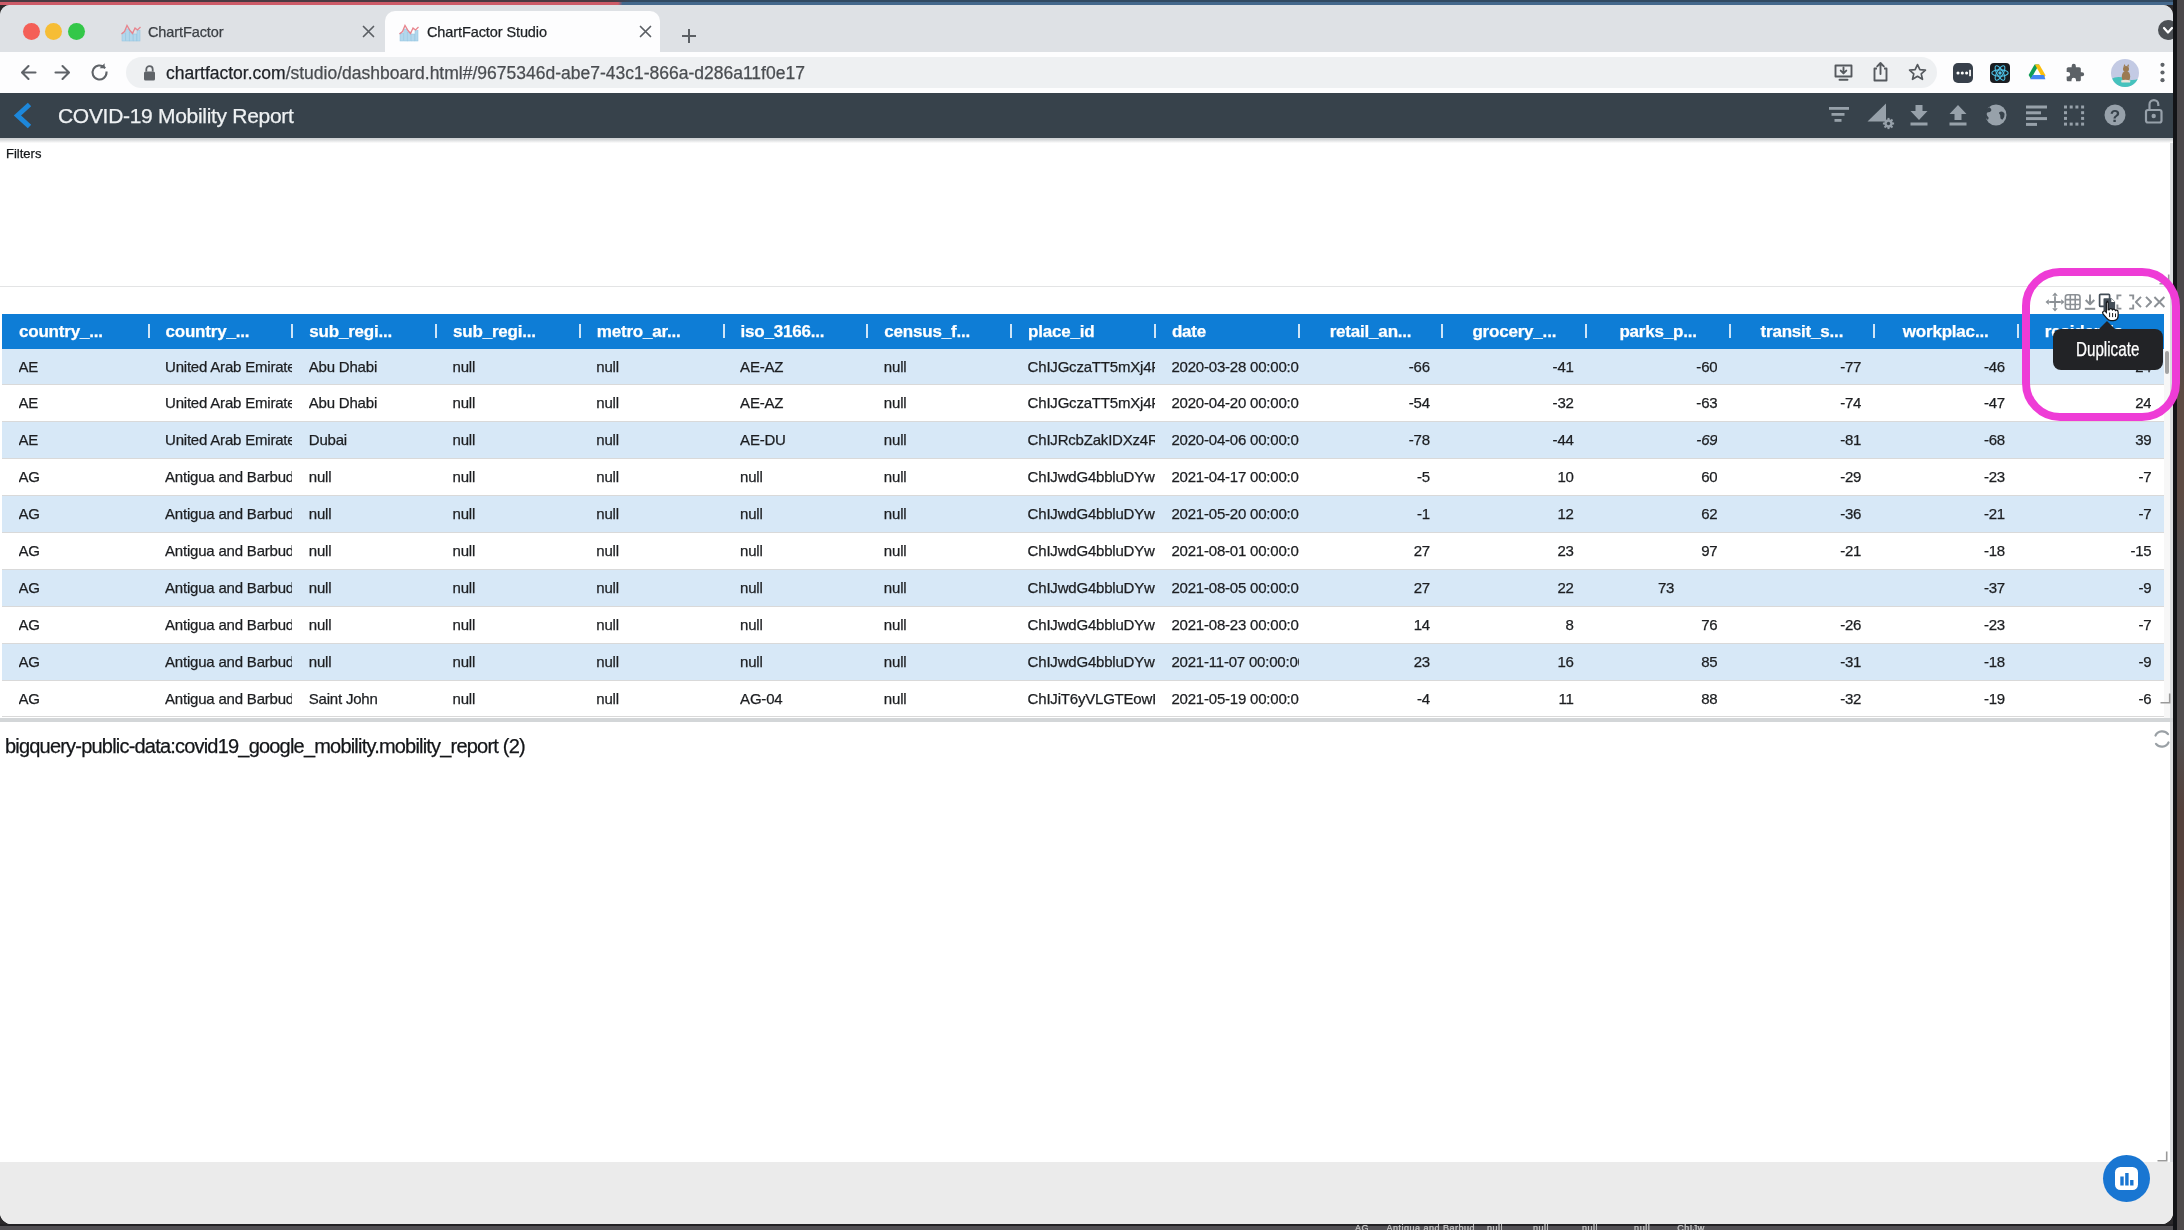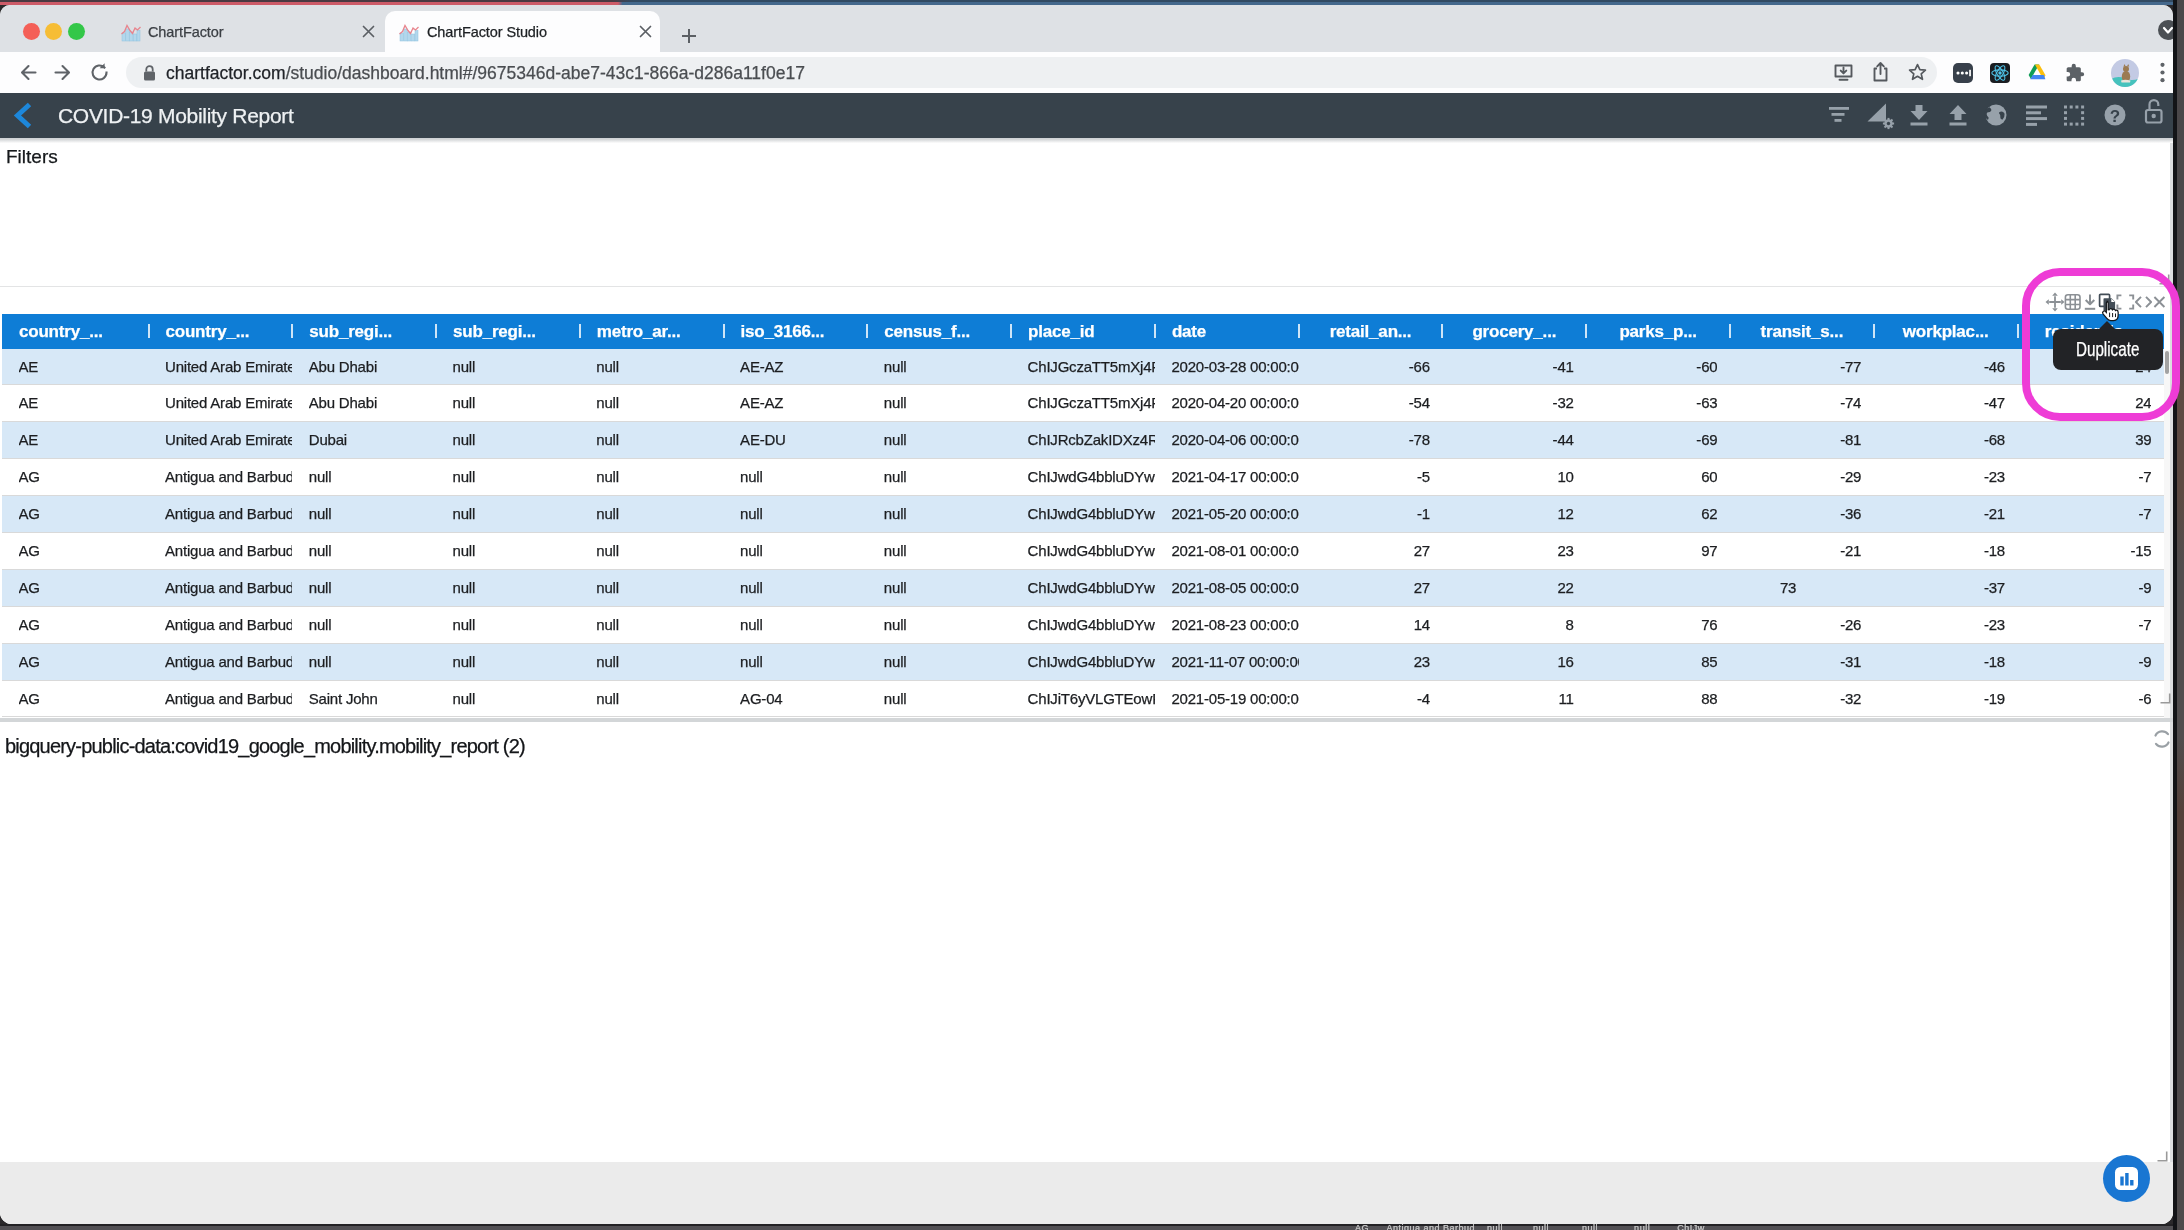--- a/index.html
+++ b/index.html
@@ -32,21 +32,21 @@
   #pill { left:126px; top:5px; width:1811px; height:31px; border-radius:15.5px; background:#eef0f2; }
   #url { left:166px; top:10.5px; font-size:17.5px; color:#202328; letter-spacing:0; white-space:pre; }
   #url span { color:#4a4d51; }
 
   
   #appbar { left:0; top:88px; width:100%; height:45px; background:#37424b; }
   #appbar-title { left:58px; top:10.5px; font-size:21px; letter-spacing:-0.3px; color:#eef1f3; }
 
   
   #content { left:0; top:133px; width:100%; height:1086px; background:#fff; border-top:1px solid #cfd2d5; }
-  #filters-label { left:6px; top:6.5px; font-size:19px; color:#15181b;text-align:right; }
+  #filters-label { left:6px; top:6.5px; font-size:13px; color:#15181b;text-align:right; }
   .sepline { left:0; width:100%; height:1px; background:#e3e4e5; }
 
   .wtitle { left:5px; font-size:20px; letter-spacing:-0.8px; color:#141619; }
 
   
   #grid { left:2px; top:174.5px; width:2162px; }
   #ghead { top:0; left:0; width:100%; height:35px; background:#0e7dd6; }
   .hc { position:absolute; top:0; height:35px; color:#fff; font-size:17px; font-weight:bold;
         letter-spacing:-0.2px; line-height:35px; white-space:nowrap; overflow:hidden; }
   .hsep { position:absolute; top:10.5px; width:2px; height:14px; background:rgba(255,255,255,.8); }
@@ -375,21 +375,21 @@
           <div class="cell" style="left:163px;width:127.26999999999998px;">United Arab Emirates</div>
           <div class="cell" style="left:306.77px;width:127.27000000000004px;">Dubai</div>
           <div class="cell" style="left:450.54px;width:127.27000000000004px;">null</div>
           <div class="cell" style="left:594.3100000000001px;width:127.26999999999998px;">null</div>
           <div class="cell" style="left:738.08px;width:127.26999999999998px;">AE-DU</div>
           <div class="cell" style="left:881.85px;width:127.2700000000001px;">null</div>
           <div class="cell" style="left:1025.6200000000001px;width:127.26999999999998px;">ChIJRcbZakIDXz4RYLEPY5VxAAQ</div>
           <div class="cell" style="left:1169.39px;width:127.26999999999998px;">2020-04-06 00:00:00 UTC</div>
           <div class="cell num" style="left:1296.66px;width:131.26999999999998px;">-78</div>
           <div class="cell num" style="left:1440.43px;width:131.26999999999998px;">-44</div>
-          <div class="cell num" style="left:1584.2px;width:131.26999999999998px;">-69</div>
+          <div class="cell num" style="left:1584.2px;width:131.26999999999998px;font-style:italic;">-69</div>
           <div class="cell num" style="left:1727.97px;width:131.2700000000002px;">-81</div>
           <div class="cell num" style="left:1871.7400000000002px;width:131.26999999999998px;">-68</div>
           <div class="cell num" style="left:2015.5100000000002px;width:133.98999999999978px;">39</div>
         </div>
         <div class="row w" style="top:145.7px;border-bottom:1px solid #d9d9d9;">
           <div class="cell" style="left:16.5px;width:130px;">AG</div>
           <div class="cell" style="left:163px;width:127.26999999999998px;">Antigua and Barbuda</div>
           <div class="cell" style="left:306.77px;width:127.27000000000004px;">null</div>
           <div class="cell" style="left:450.54px;width:127.27000000000004px;">null</div>
           <div class="cell" style="left:594.3100000000001px;width:127.26999999999998px;">null</div>
@@ -443,21 +443,21 @@
           <div class="cell" style="left:163px;width:127.26999999999998px;">Antigua and Barbuda</div>
           <div class="cell" style="left:306.77px;width:127.27000000000004px;">null</div>
           <div class="cell" style="left:450.54px;width:127.27000000000004px;">null</div>
           <div class="cell" style="left:594.3100000000001px;width:127.26999999999998px;">null</div>
           <div class="cell" style="left:738.08px;width:127.26999999999998px;">null</div>
           <div class="cell" style="left:881.85px;width:127.2700000000001px;">null</div>
           <div class="cell" style="left:1025.6200000000001px;width:127.26999999999998px;">ChIJwdG4bbluDYwRk9nIgnq6nrE</div>
           <div class="cell" style="left:1169.39px;width:127.26999999999998px;">2021-08-05 00:00:00 UTC</div>
           <div class="cell num" style="left:1296.66px;width:131.26999999999998px;">27</div>
           <div class="cell num" style="left:1440.43px;width:131.26999999999998px;">22</div>
-          <div class="cell num" style="left:1663px;width:131.26999999999998px;">73</div>
+          <div class="cell num" style="left:1541px;width:131.26999999999998px;">73</div>
           <div class="cell num" style="left:1727.97px;width:131.2700000000002px;margin-top:48px;">-27</div>
           <div class="cell num" style="left:1871.7400000000002px;width:131.26999999999998px;">-37</div>
           <div class="cell num" style="left:2015.5100000000002px;width:133.98999999999978px;">-9</div>
         </div>
         <div class="row w" style="top:293.3px;border-bottom:1px solid #d9d9d9;">
           <div class="cell" style="left:16.5px;width:130px;">AG</div>
           <div class="cell" style="left:163px;width:127.26999999999998px;">Antigua and Barbuda</div>
           <div class="cell" style="left:306.77px;width:127.27000000000004px;">null</div>
           <div class="cell" style="left:450.54px;width:127.27000000000004px;">null</div>
           <div class="cell" style="left:594.3100000000001px;width:127.26999999999998px;">null</div>

